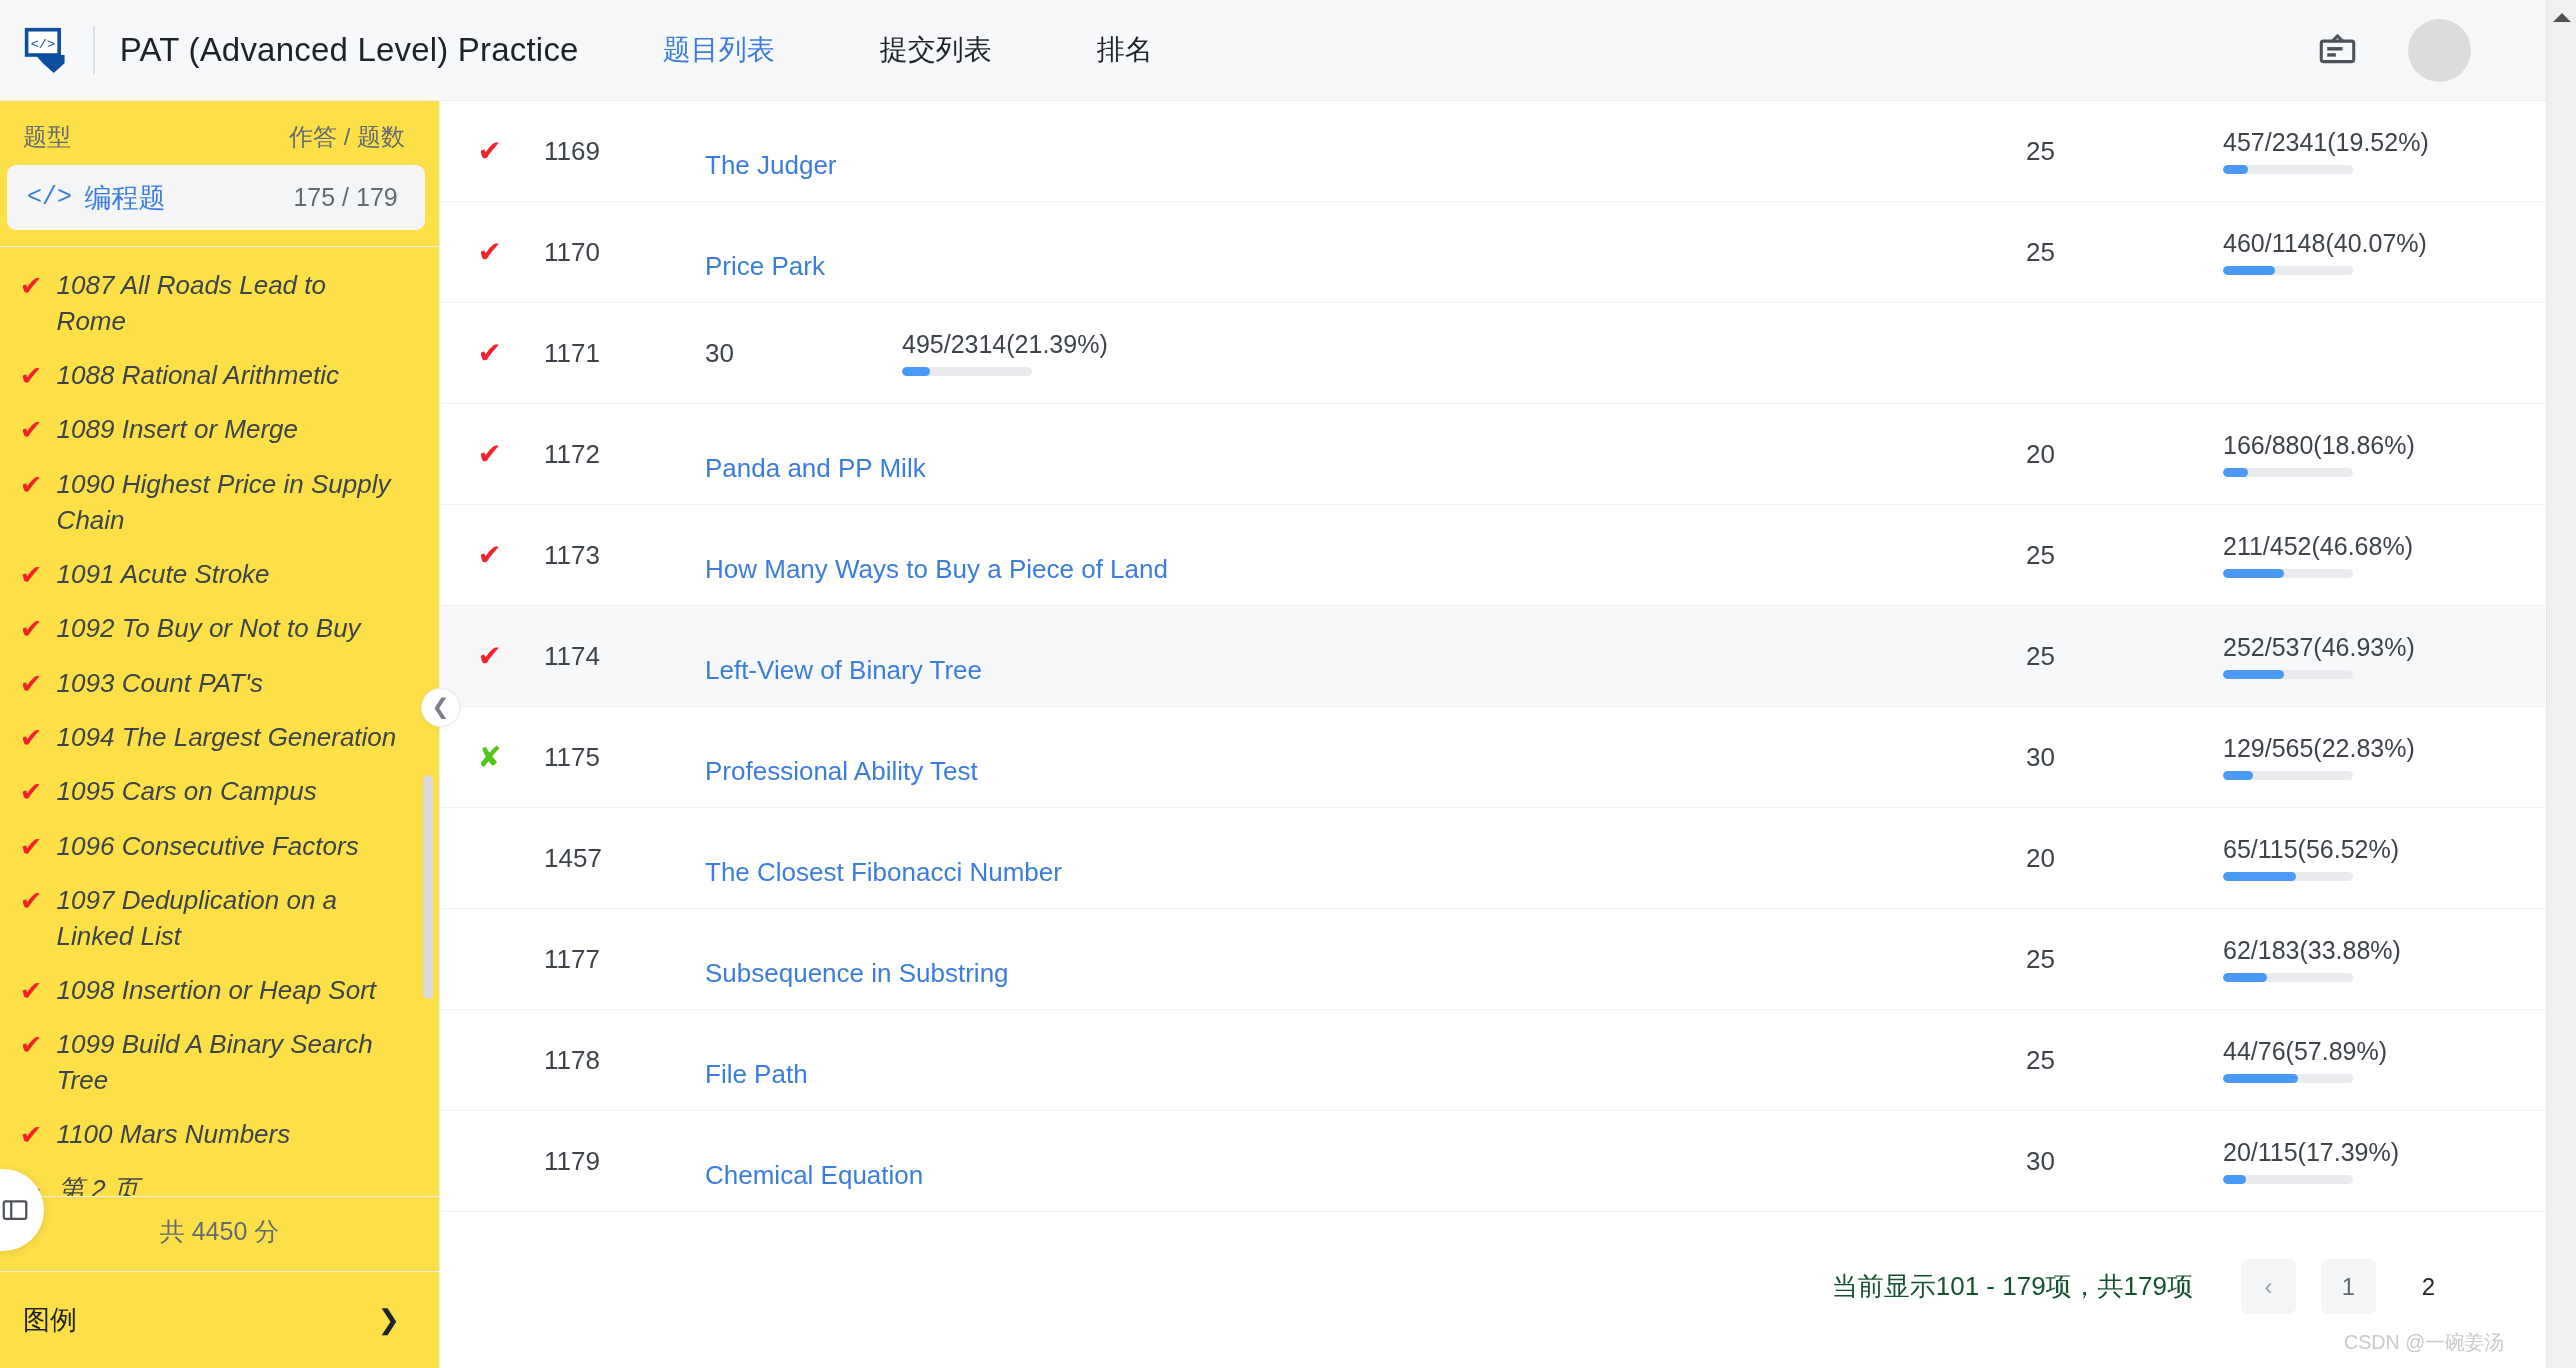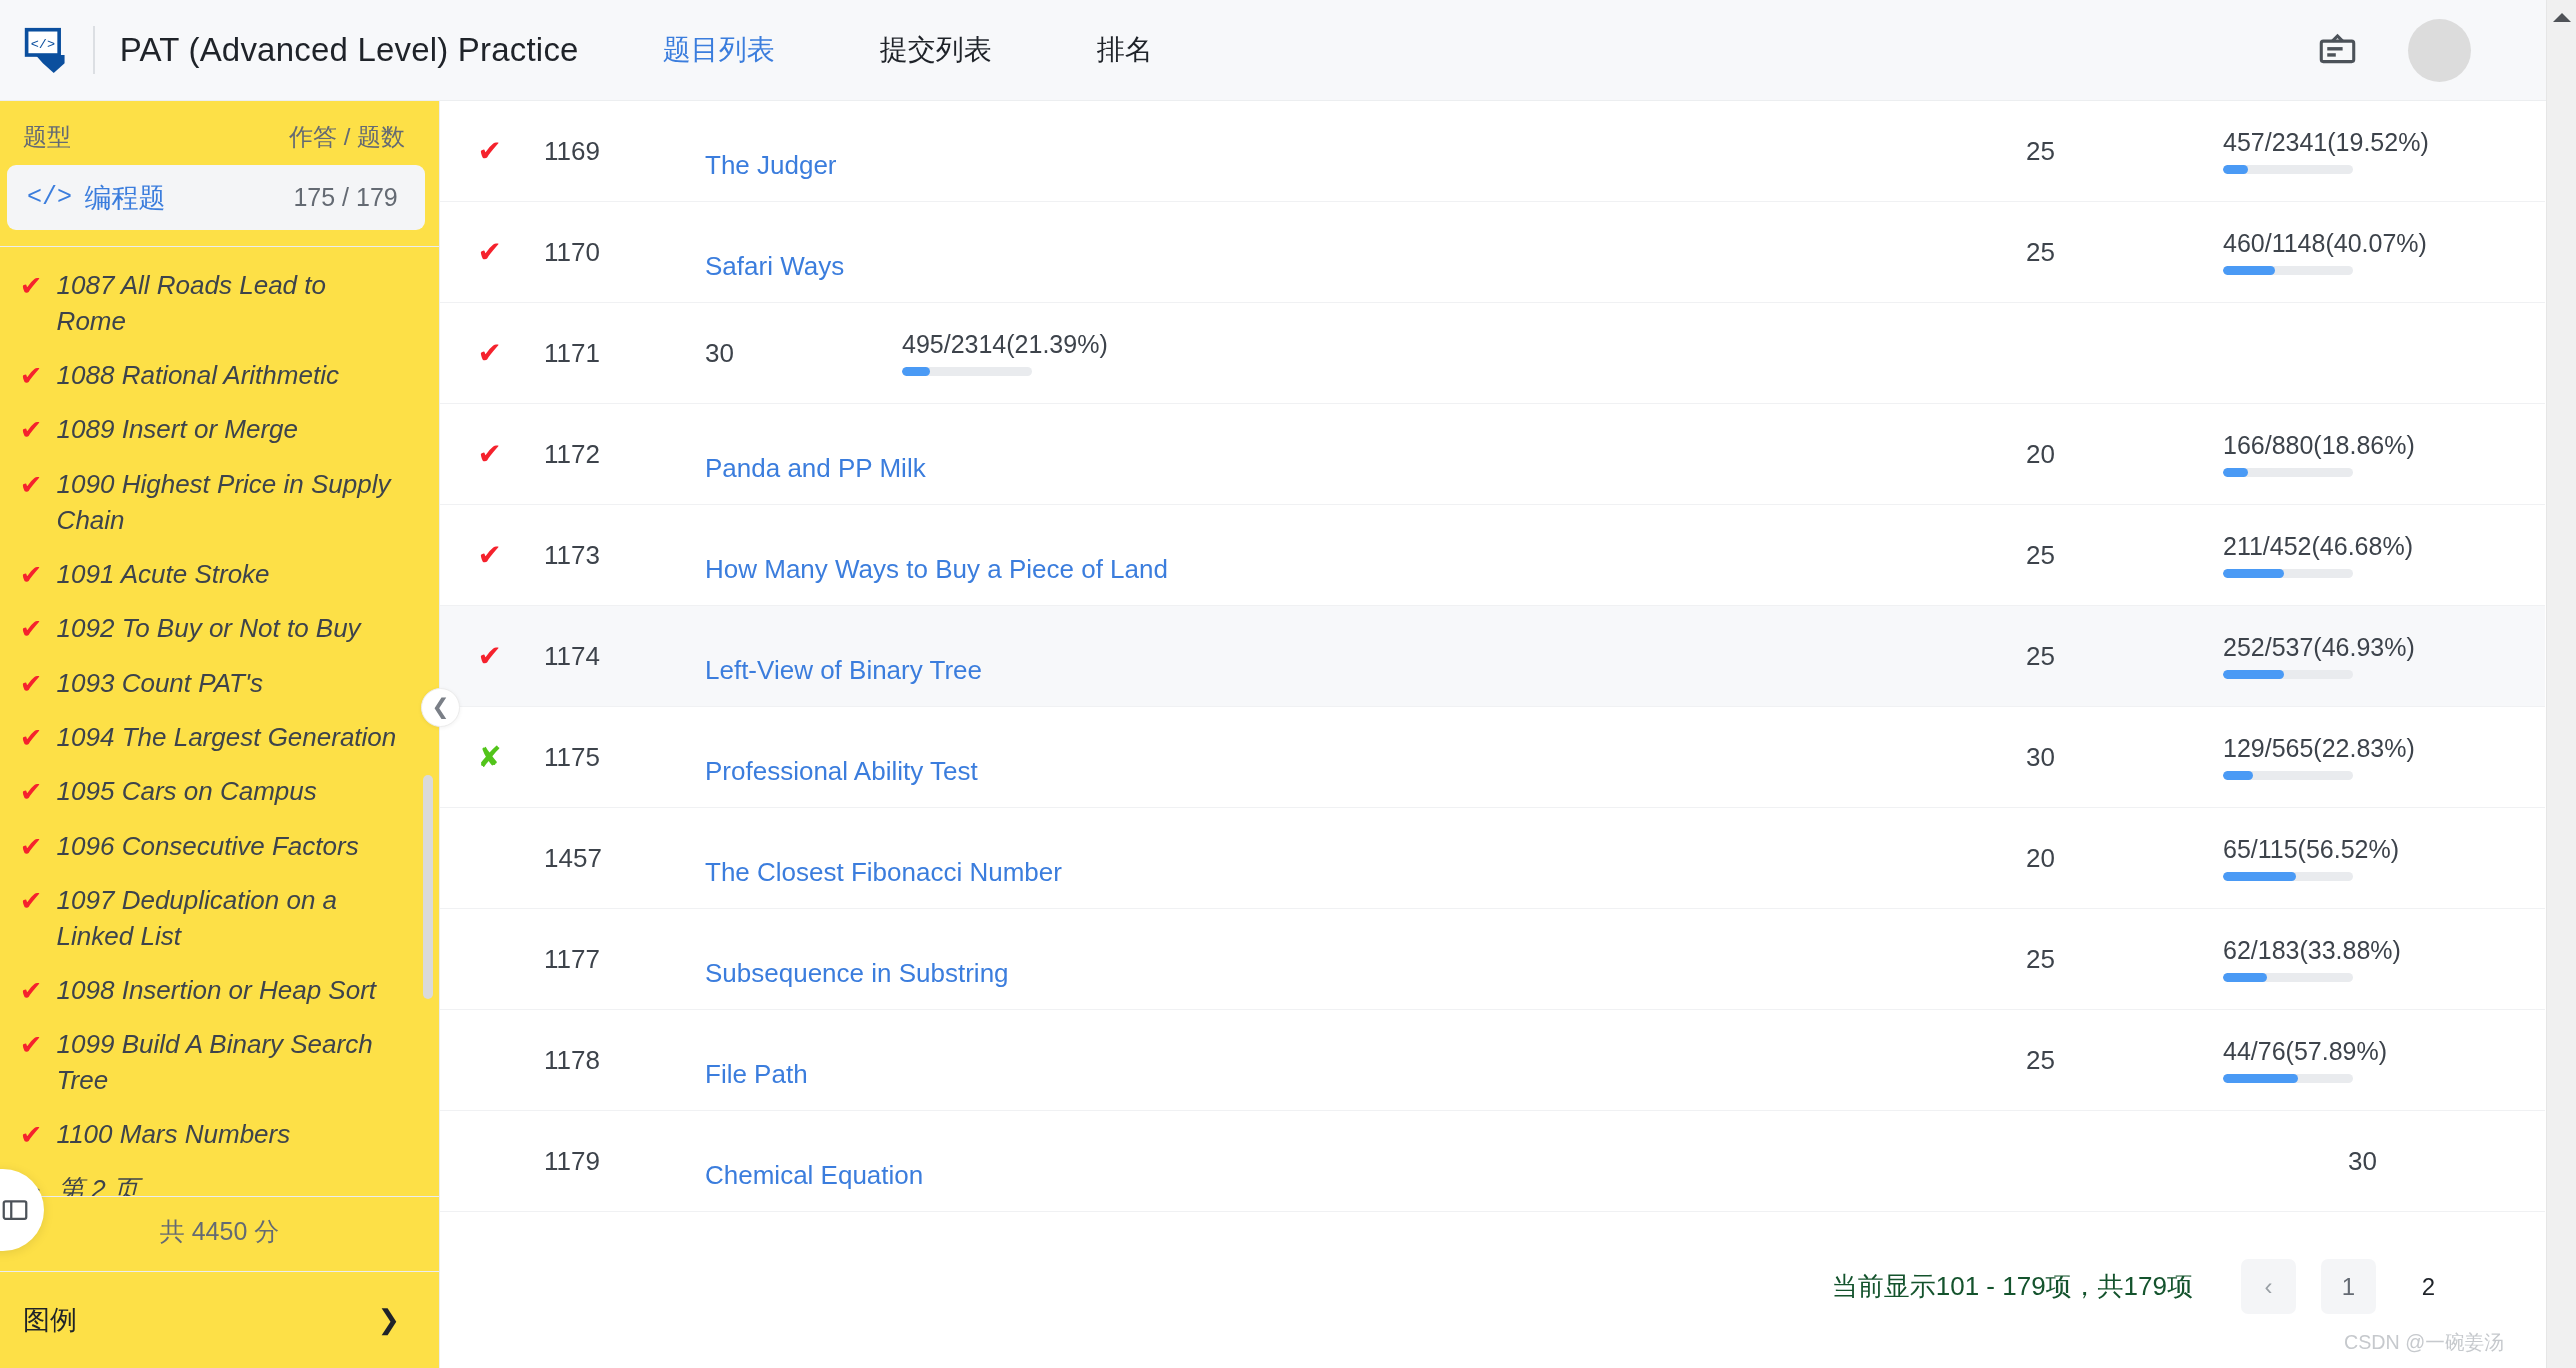--- a/index.html
+++ b/index.html
@@ -312,21 +312,21 @@
           <div class="rate-txt">457/2341(19.52%)</div>
           <div class="rate-bar">
               <div class="rate-fill" style="width: 19.52%;"></div>
             </div>
         </div>
       </div>
 
       <div class="row">
         <div class="c-status ok">✔</div>
         <div class="c-id">1170</div>
-        <div class="c-title">Safari Ways</div>
+        <div class="c-title">Price Park</div>
         <div class="c-score">25</div>
         <div class="c-rate">
           <div class="rate-txt">460/1148(40.07%)</div>
           <div class="rate-bar">
               <div class="rate-fill" style="width: 40.07%;"></div>
             </div>
         </div>
       </div>
 
       <div class="row">
@@ -430,20 +430,26 @@
               <div class="rate-fill" style="width: 57.89%;"></div>
             </div>
         </div>
       </div>
 
       <div class="row">
         <div class="c-status"></div>
         <div class="c-id">1179</div>
         <div class="c-title">Chemical Equation</div>
         <div class="c-score">30</div>
+        <div class="c-rate">
+          <div class="rate-txt">20/115(17.39%)</div>
+          <div class="rate-bar">
+              <div class="rate-fill" style="width: 17.39%;"></div>
+            </div>
+        </div>
       </div>
 
     </div>
 
     <div class="pager">
       <div class="pager-info">当前显示101 - 179项，共179项</div>
       <div class="pg-btn">‹</div>
       <div class="pg-btn num">1</div>
       <div class="pg-btn plain">2</div>
     </div>

